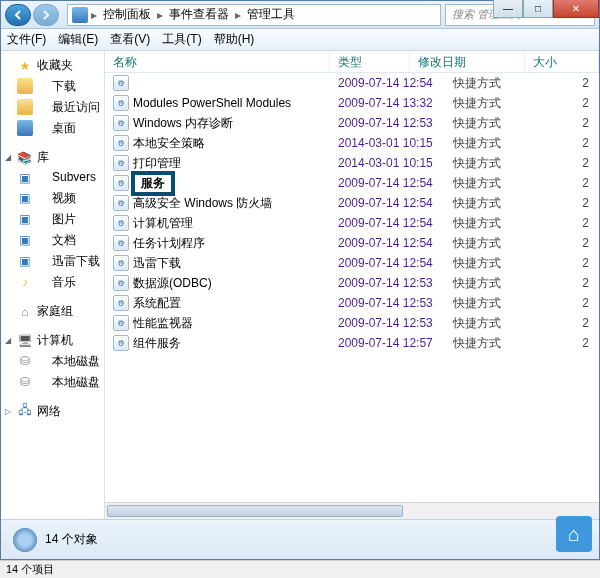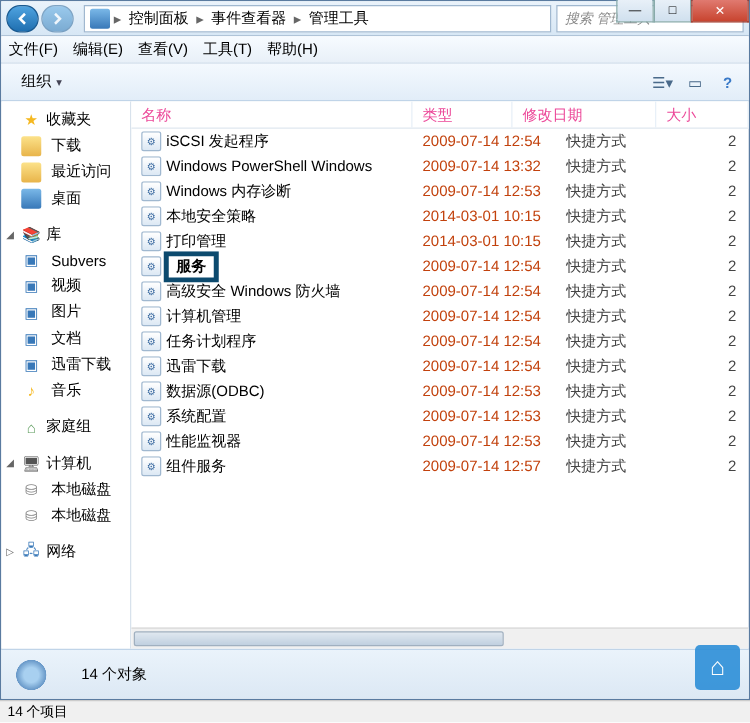--- a/index.html
+++ b/index.html
@@ -33,57 +33,57 @@
 .toolbar-icon { width: 18px; height: 18px; display: flex; align-items: center; justify-content: center; color: #4a6a8a; cursor: pointer; }
 
 
 .body { flex: 1; display: flex; overflow: hidden; }
 
 
 .sidebar { width: 104px; border-right: 1px solid #d8e2ec; background: #fff; font-size: 12px; overflow: hidden; padding-top: 4px; }
 .side-group { margin-bottom: 8px; }
 .side-header { display: flex; align-items: center; gap: 4px; padding: 2px 4px; font-weight: normal; cursor: pointer; }
 .side-header .tri { font-size: 8px; color: #666; width: 8px; }
-.side-item { display: flex; align-items: flex-end; gap: 8px; padding: 2px 4px 2px 16px; cursor: pointer; white-space: nowrap; overflow: hidden; }
+.side-item { display: flex; align-items: flex-start; gap: 19px; padding: 2px 4px 2px 16px; cursor: pointer; white-space: nowrap; overflow: hidden; }
 .ico { width: 16px; height: 16px; display: inline-flex; align-items: center; justify-content: center; font-size: 12px; flex-shrink: 0; }
 .ico.star { color: #f5b820; }
 .ico.folder { background: linear-gradient(#fce28a,#e8b44a); border-radius: 2px; }
 .ico.desktop { background: linear-gradient(#7ab8e8,#3878b8); border-radius: 2px; }
 .ico.lib { color: #3878b8; }
 .ico.disk { color: #888; }
 .ico.net { color: #3878b8; }
 .ico.music { color: #f5b820; }
 .ico.home { color: #5a9a5a; }
 .ico.pc { color: #555; }
 
 
 .main { flex: 1; display: flex; flex-direction: column; overflow: hidden; }
-.list-header { height: 22px; display: flex; border-bottom: 1px solid #e0e8f0; font-size: 12px; color: #ec4899; background: #fff; }
+.list-header { height: 22px; display: flex; border-bottom: 1px solid #e0e8f0; font-size: 12px; color: #0f766e; background: #fff; }
 .col { padding: 3px 8px; border-right: 1px solid #e8f0f8; }
 .col-name { width: 225px; }
 .col-date { width: 115px; }
 .col-type { width: 80px; }
 .col-size { flex: 1; }
 
 .list { flex: 1; overflow: hidden; font-size: 12px; }
 .row { height: 20px; display: flex; align-items: center; cursor: pointer; }
 .row .cell { padding: 0 8px; white-space: nowrap; overflow: hidden; }
 .row .c-name { width: 225px; display: flex; align-items: center; gap: 4px; }
-.row .c-date { width: 115px; color: #c2410c; }
+.row .c-date { width: 115px; color: #4c1d95; }
 .row .c-type { width: 80px; color: #444; }
 .row .c-size { flex: 1; text-align: right; color: #444; padding-right: 10px; }
 .row .file-ico { width: 16px; height: 16px; background: linear-gradient(#fff,#dce8f4); border: 1px solid #a0b8d0; border-radius: 2px; display: flex; align-items: center; justify-content: center; font-size: 8px; color: #3a6aa0; flex-shrink: 0; }
 .row.highlighted .name-text { border: 4px solid #0c4a6e; padding: 0 6px; margin-left: -2px; font-weight: bold; }
 
 .scrollbar-h { height: 17px; background: #f0f0f0; border-top: 1px solid #d8d8d8; display: flex; align-items: center; }
 .sb-track { flex: 1; height: 100%; position: relative; }
 .sb-thumb { position: absolute; left: 2px; top: 2px; width: 60%; height: 12px; background: linear-gradient(#e0e8f0,#c0d0e0); border: 1px solid #a0b0c0; border-radius: 2px; }
 
 
-.statusbar { height: 40px; background: linear-gradient(#eaf3fb,#dce8f4); border-top: 1px solid #c0d4e8; display: flex; align-items: center; padding: 0 8px; font-size: 12px; gap: 24px; }
+.statusbar { height: 40px; background: linear-gradient(#eaf3fb,#dce8f4); border-top: 1px solid #c0d4e8; display: flex; align-items: center; padding: 0 8px; font-size: 12px; gap: 4px; }
 .status-ico { width: 32px; height: 32px; display: flex; align-items: center; justify-content: center; }
 .gear { width: 28px; height: 28px; border-radius: 50%; background: radial-gradient(circle,#a8d0f0 30%,#6898c8 60%,transparent 62%); position: relative; }
 
 .bottom-status { position: absolute; bottom: 0; left: 0; width: 100%; height: 18px; background: #f0f0f0; border-top: 1px solid #ccc; font-size: 11px; padding: 2px 6px; display: flex; align-items: center; }
 
 
 .watermark { position: absolute; right: 8px; bottom: 26px; display: flex; align-items: center; gap: 6px; opacity: .9; }
 .wm-logo { width: 36px; height: 36px; background: #2d8fd8; border-radius: 4px; display: flex; align-items: center; justify-content: center; color: #fff; font-size: 20px; font-weight: bold; }
 .wm-text { color: #fff; text-shadow: 0 0 3px #2d8fd8, 0 0 3px #2d8fd8; font-weight: bold; }
 .wm-cn { font-size: 16px; }
@@ -127,32 +127,20 @@
   </div>
 
   <div class="menubar">
     <span class="menuitem">文件(F)</span>
     <span class="menuitem">编辑(E)</span>
     <span class="menuitem">查看(V)</span>
     <span class="menuitem">工具(T)</span>
     <span class="menuitem">帮助(H)</span>
   </div>
 
-  <div class="toolbar">
-    <div class="toolbar-left">
-      <div class="organize">
-        <span>组织</span>
-      </div>
-    </div>
-    <div class="toolbar-right">
-      <div class="toolbar-icon">☰▾</div>
-      <div class="toolbar-icon">▭</div>
-      <div class="toolbar-icon" style="color:#3a7ac8;font-weight:bold">?</div>
-    </div>
-  </div>
 
   <div class="body">
 
     <div class="sidebar">
       <div class="side-group">
         <div class="side-header">
           <span class="tri"></span>
             <span class="ico star">★</span>
           <span>收藏夹</span>
         </div>
@@ -239,30 +227,29 @@
       <div class="list-header">
         <div class="col col-name">名称</div>
         <div class="col col-type">类型</div>
         <div class="col col-date">修改日期</div>
         <div class="col col-size">大小</div>
       </div>
       <div class="list" id="file-list">
           <div class="row">
             <div class="cell c-name">
               <span class="file-ico">⚙</span>
-              <span class="name-text">iSCSI 发起程序</span>
-            </div>
-            <div class="cell c-date">2009-07-14 12:54</div>
-            <div class="cell c-type">快捷方式</div>
-            <div class="cell c-size">2</div>
-          </div>
-          <div class="row">
-            <div class="cell c-name">
-              <span class="file-ico">⚙</span>
-              <span class="name-text">Windows PowerShell Windows</span>
+            </div>
+            <div class="cell c-date">2009-07-14 12:54</div>
+            <div class="cell c-type">快捷方式</div>
+            <div class="cell c-size">2</div>
+          </div>
+          <div class="row">
+            <div class="cell c-name">
+              <span class="file-ico">⚙</span>
+              <span class="name-text">Modules PowerShell Modules</span>
             </div>
             <div class="cell c-date">2009-07-14 13:32</div>
             <div class="cell c-type">快捷方式</div>
             <div class="cell c-size">2</div>
           </div>
           <div class="row">
             <div class="cell c-name">
               <span class="file-ico">⚙</span>
               <span class="name-text">Windows 内存诊断</span>
             </div>

